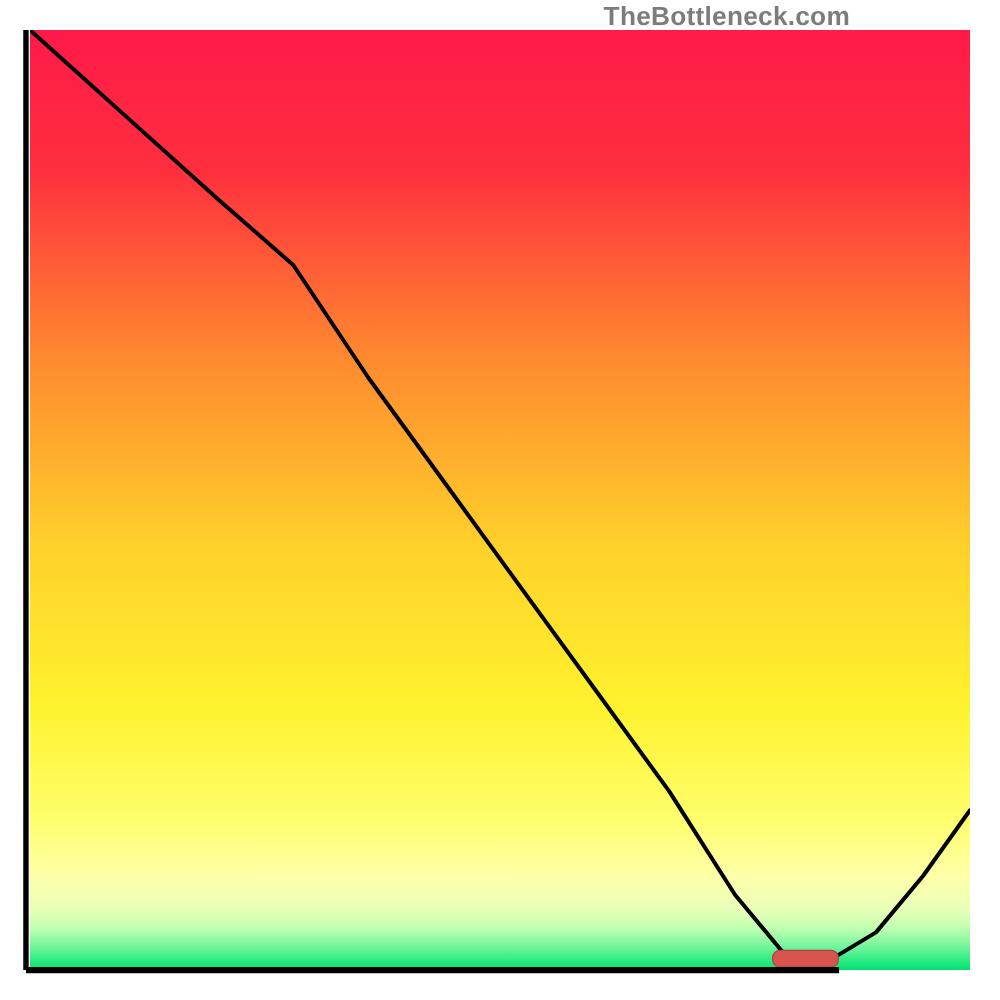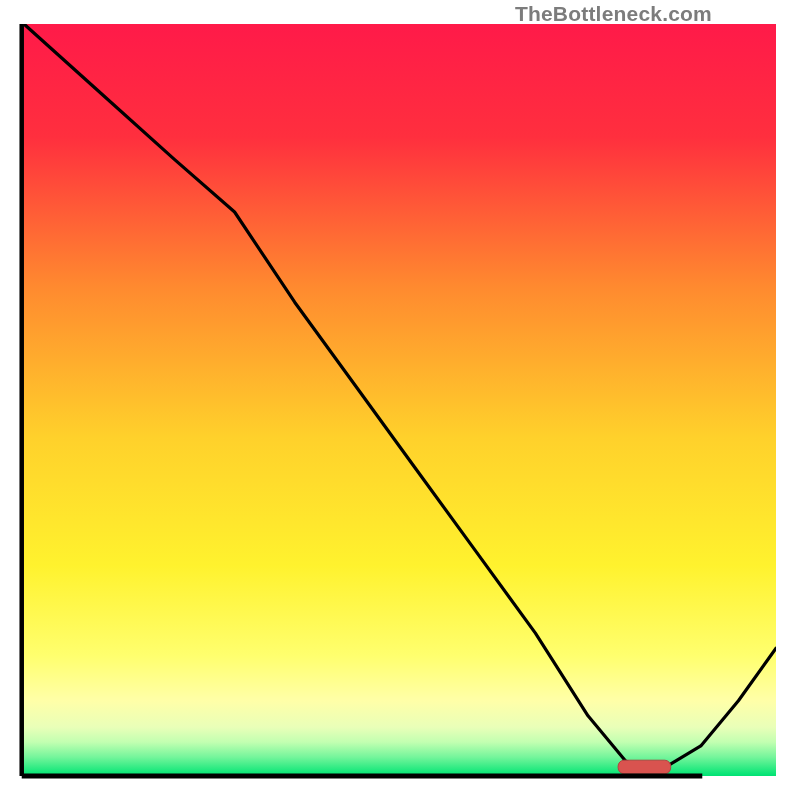--- a/index.html
+++ b/index.html
@@ -7,21 +7,20 @@
     padding: 0;
     width: 800px;
     height: 800px;
     overflow: hidden;
     background: #ffffff;
   }
   .chart-container {
     position: relative;
     width: 692px;
     height: 800px;
-    padding-left: 32px;
   }
   .plot-area {
     position: absolute;
     left: 24px;
     top: 24px;
     width: 752px;
     height: 752px;
     overflow: hidden;
   }
   .gradient-bg {

